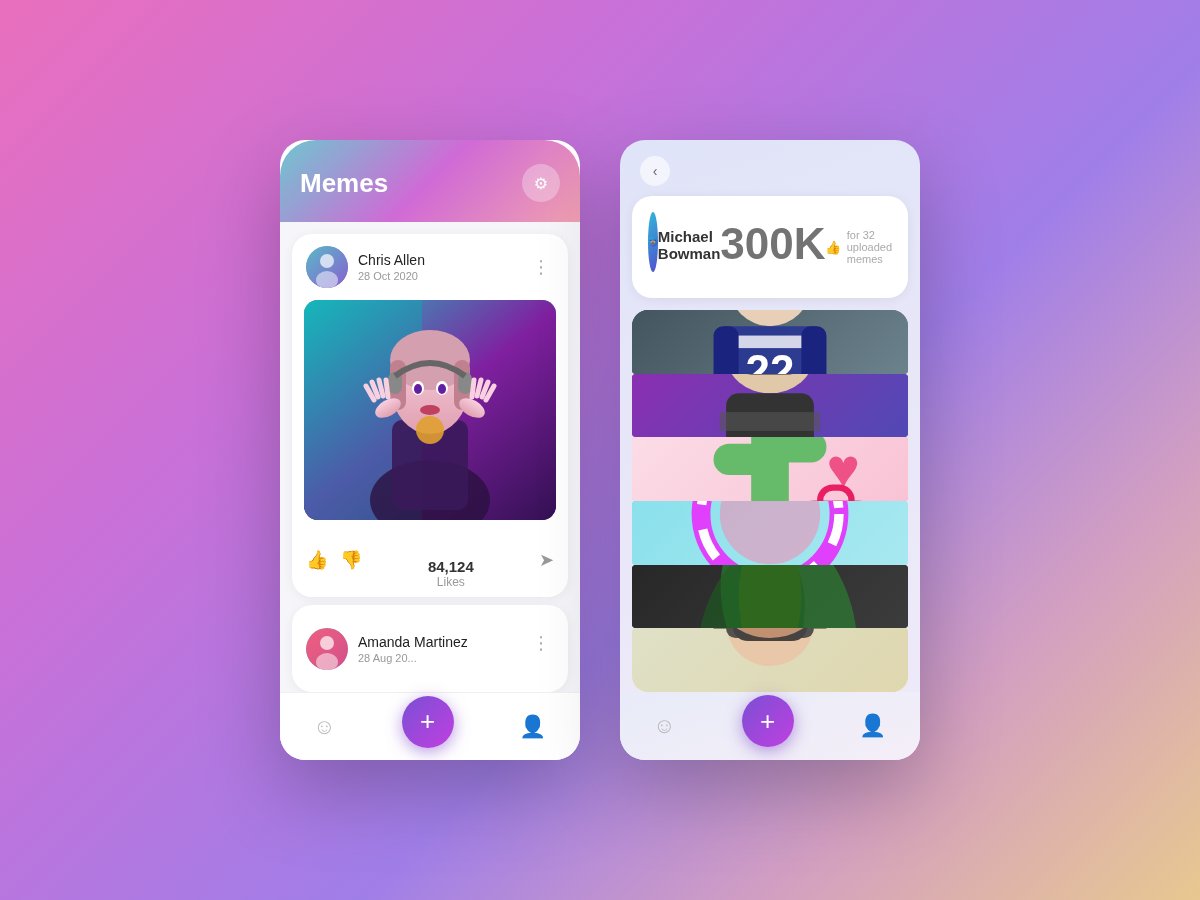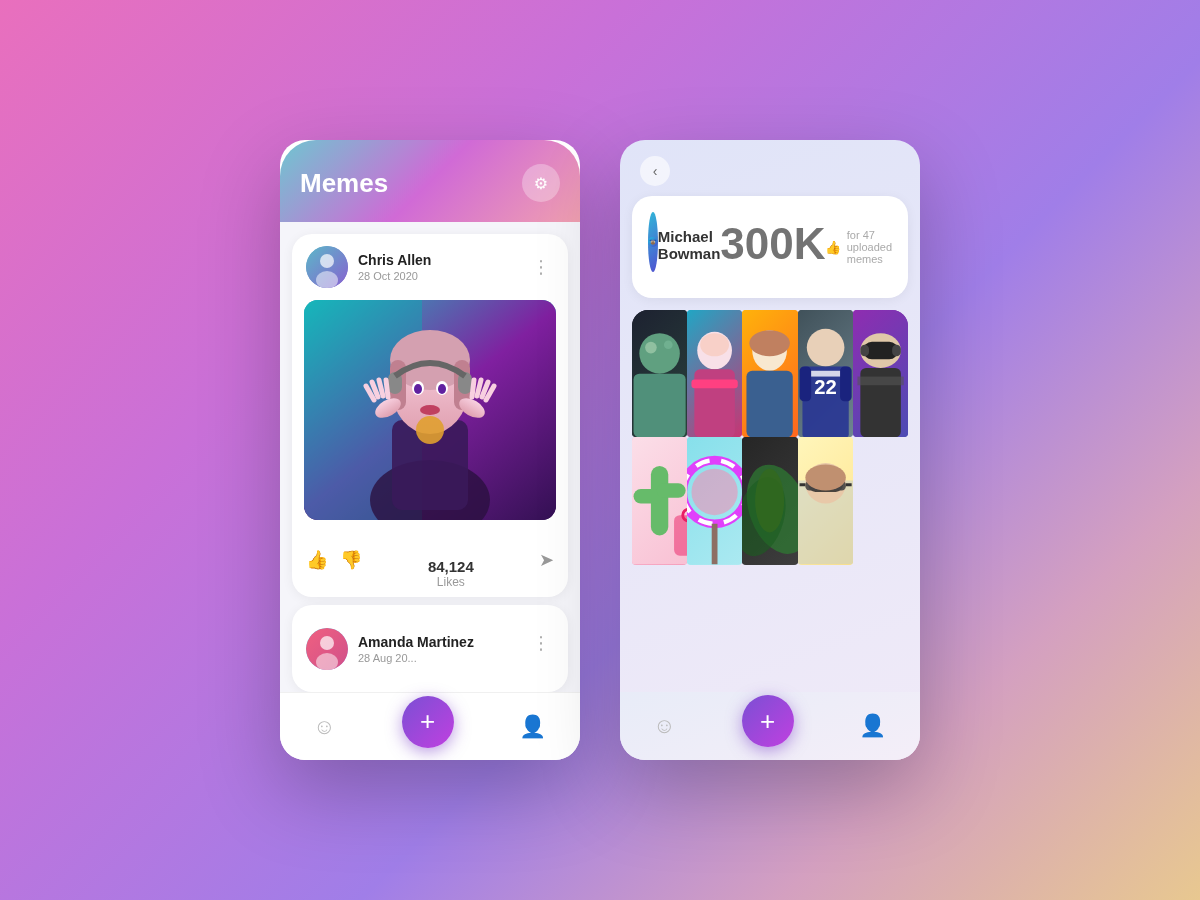--- a/index.html
+++ b/index.html
@@ -102,21 +102,21 @@
       width: 100%;
       height: 100%;
       background: linear-gradient(135deg, #5bb8c8 0%, #8860d0 100%);
       display: flex;
       align-items: center;
       justify-content: center;
       font-size: 16px;
     }
     .user-name {
       font-size: 14px;
-      font-weight: 700;
+      font-weight: 400;
       color: #222;
     }
     .post-date {
       font-size: 11px;
       color: #999;
       margin-top: 2px;
     }
     .more-btn {
       color: #aaa;
       font-size: 18px;
@@ -297,21 +297,21 @@
     }
     .thumb-icon {
       font-size: 13px;
     }
 
     
     .grid-container {
       flex: 1;
       margin: 0 12px;
       display: grid;
-      grid-template-columns: repeat(5, 1fr);
+      grid-template-columns: repeat(1, 1fr);
       grid-template-rows: repeat(3, 1fr);
       border-radius: 16px;
       overflow: hidden;
     }
     .grid-item {
       border-radius: 4px;
       overflow: hidden;
     }
 
     
@@ -512,21 +512,21 @@
         <circle cx="25" cy="28" r="2.5" fill="#333"></circle>
         <circle cx="35" cy="28" r="2.5" fill="#333"></circle>
 
         <rect x="10" y="20" width="40" height="3" fill="#1840a0"></rect>
       </svg>
     </div>
     <div class="profile-name">Michael Bowman</div>
     <div class="profile-count">300K</div>
     <div class="profile-desc">
       <span class="thumb-icon">👍</span>
-      <span>for 47 uploaded memes</span>
+      <span>for 32 uploaded memes</span>
     </div>
   </div>
 
   <div class="grid-container">
 
     <div class="grid-item gi-1">
       <svg width="100%" height="100%" viewBox="0 0 88 88" preserveAspectRatio="xMidYMid slice">
         <defs>
             <linearGradient id="g1" x1="0" y1="0" x2="1" y2="1">
               <stop offset="0%" stop-color="#1a1a2e"></stop>

